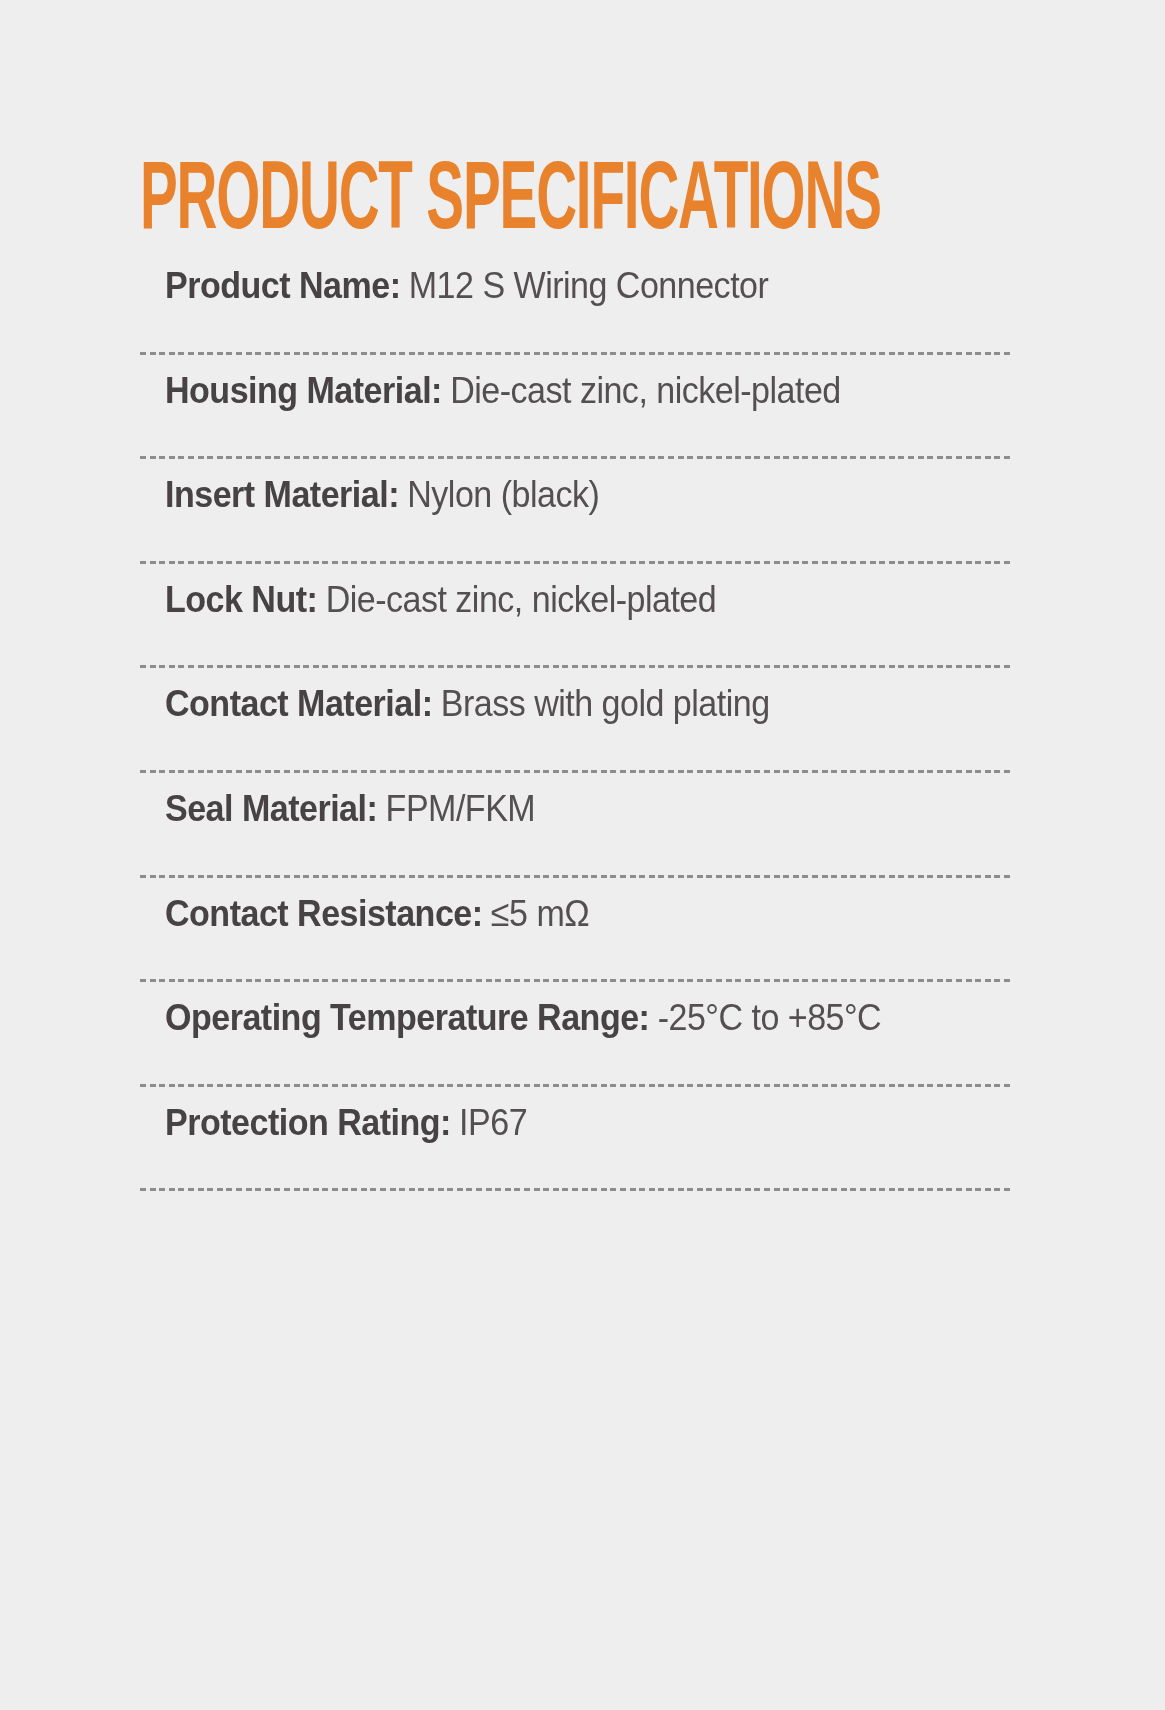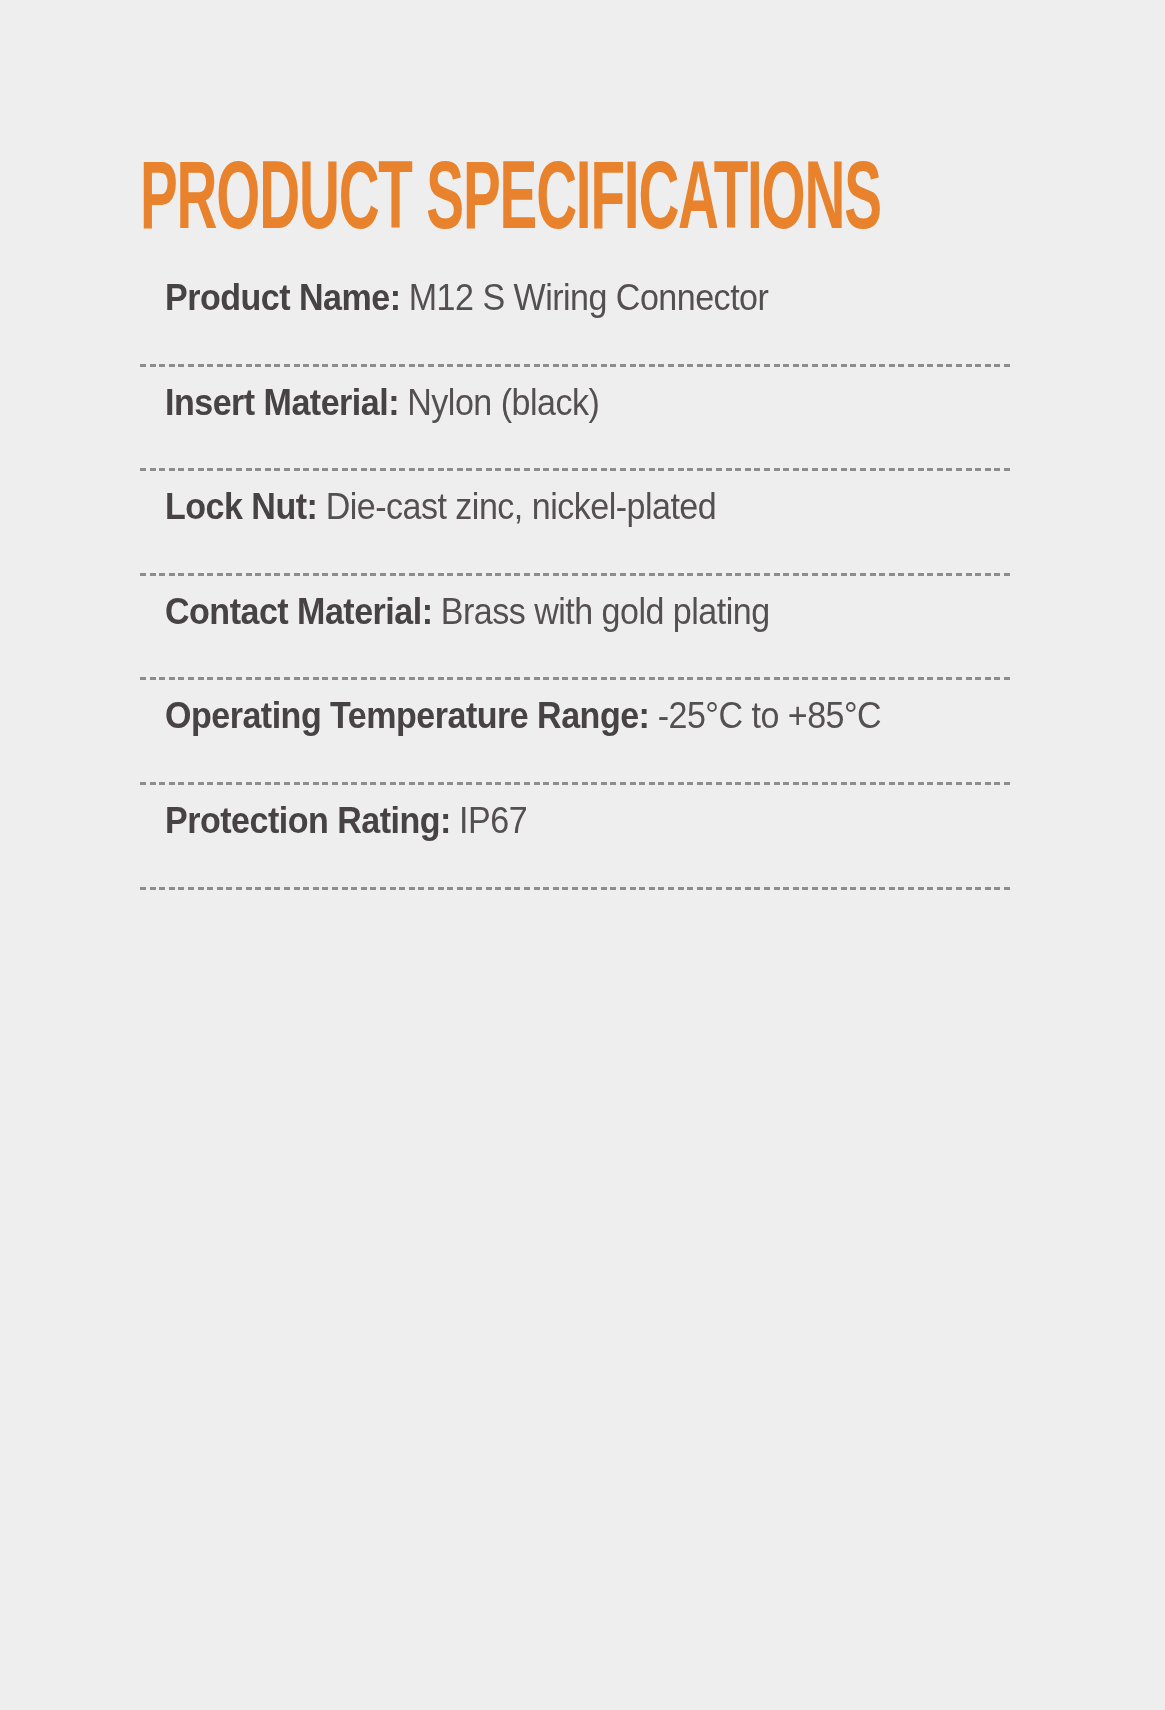--- a/index.html
+++ b/index.html
@@ -24,21 +24,21 @@
     line-height: 1;
     letter-spacing: -2px;
     color: #e8822c;
     white-space: nowrap;
     transform: scaleX(0.59);
     transform-origin: left top;
   }
   .specs {
     position: absolute;
     left: 140px;
-    top: 262px;
+    top: 250px;
     width: 873px;
   }
   .spec-row {
     position: relative;
     height: 104.6px;
   }
   .spec-text {
     position: absolute;
     left: 25px;
     top: 14px;
@@ -79,20 +79,26 @@
   <div class="title">PRODUCT SPECIFICATIONS</div>
 
   <div class="specs" id="spec-list">
   <div class="spec-row">
     <div class="spec-text">
       <span class="spec-label">Product Name:</span><span class="spec-value">M12 S Wiring Connector</span>
     </div>
     <div class="dash-line"></div>
   </div>
 
+  <div class="spec-row">
+    <div class="spec-text">
+      <span class="spec-label">Housing Material:</span><span class="spec-value">Die-cast zinc, nickel-plated</span>
+    </div>
+    <div class="dash-line"></div>
+  </div>
 
   <div class="spec-row">
     <div class="spec-text">
       <span class="spec-label">Insert Material:</span><span class="spec-value">Nylon (black)</span>
     </div>
     <div class="dash-line"></div>
   </div>
 
   <div class="spec-row">
     <div class="spec-text">
@@ -101,23 +107,35 @@
     <div class="dash-line"></div>
   </div>
 
   <div class="spec-row">
     <div class="spec-text">
       <span class="spec-label">Contact Material:</span><span class="spec-value">Brass with gold plating</span>
     </div>
     <div class="dash-line"></div>
   </div>
 
+  <div class="spec-row">
+    <div class="spec-text">
+      <span class="spec-label">Seal Material:</span><span class="spec-value">FPM/FKM</span>
+    </div>
+    <div class="dash-line"></div>
+  </div>
 
 
 
+  <div class="spec-row">
+    <div class="spec-text">
+      <span class="spec-label">Contact Resistance:</span><span class="spec-value">≤5 mΩ</span>
+    </div>
+    <div class="dash-line"></div>
+  </div>
 
 
   <div class="spec-row">
     <div class="spec-text">
       <span class="spec-label">Operating Temperature Range:</span><span class="spec-value">-25°C to +85°C</span>
     </div>
     <div class="dash-line"></div>
   </div>
 
   <div class="spec-row">

